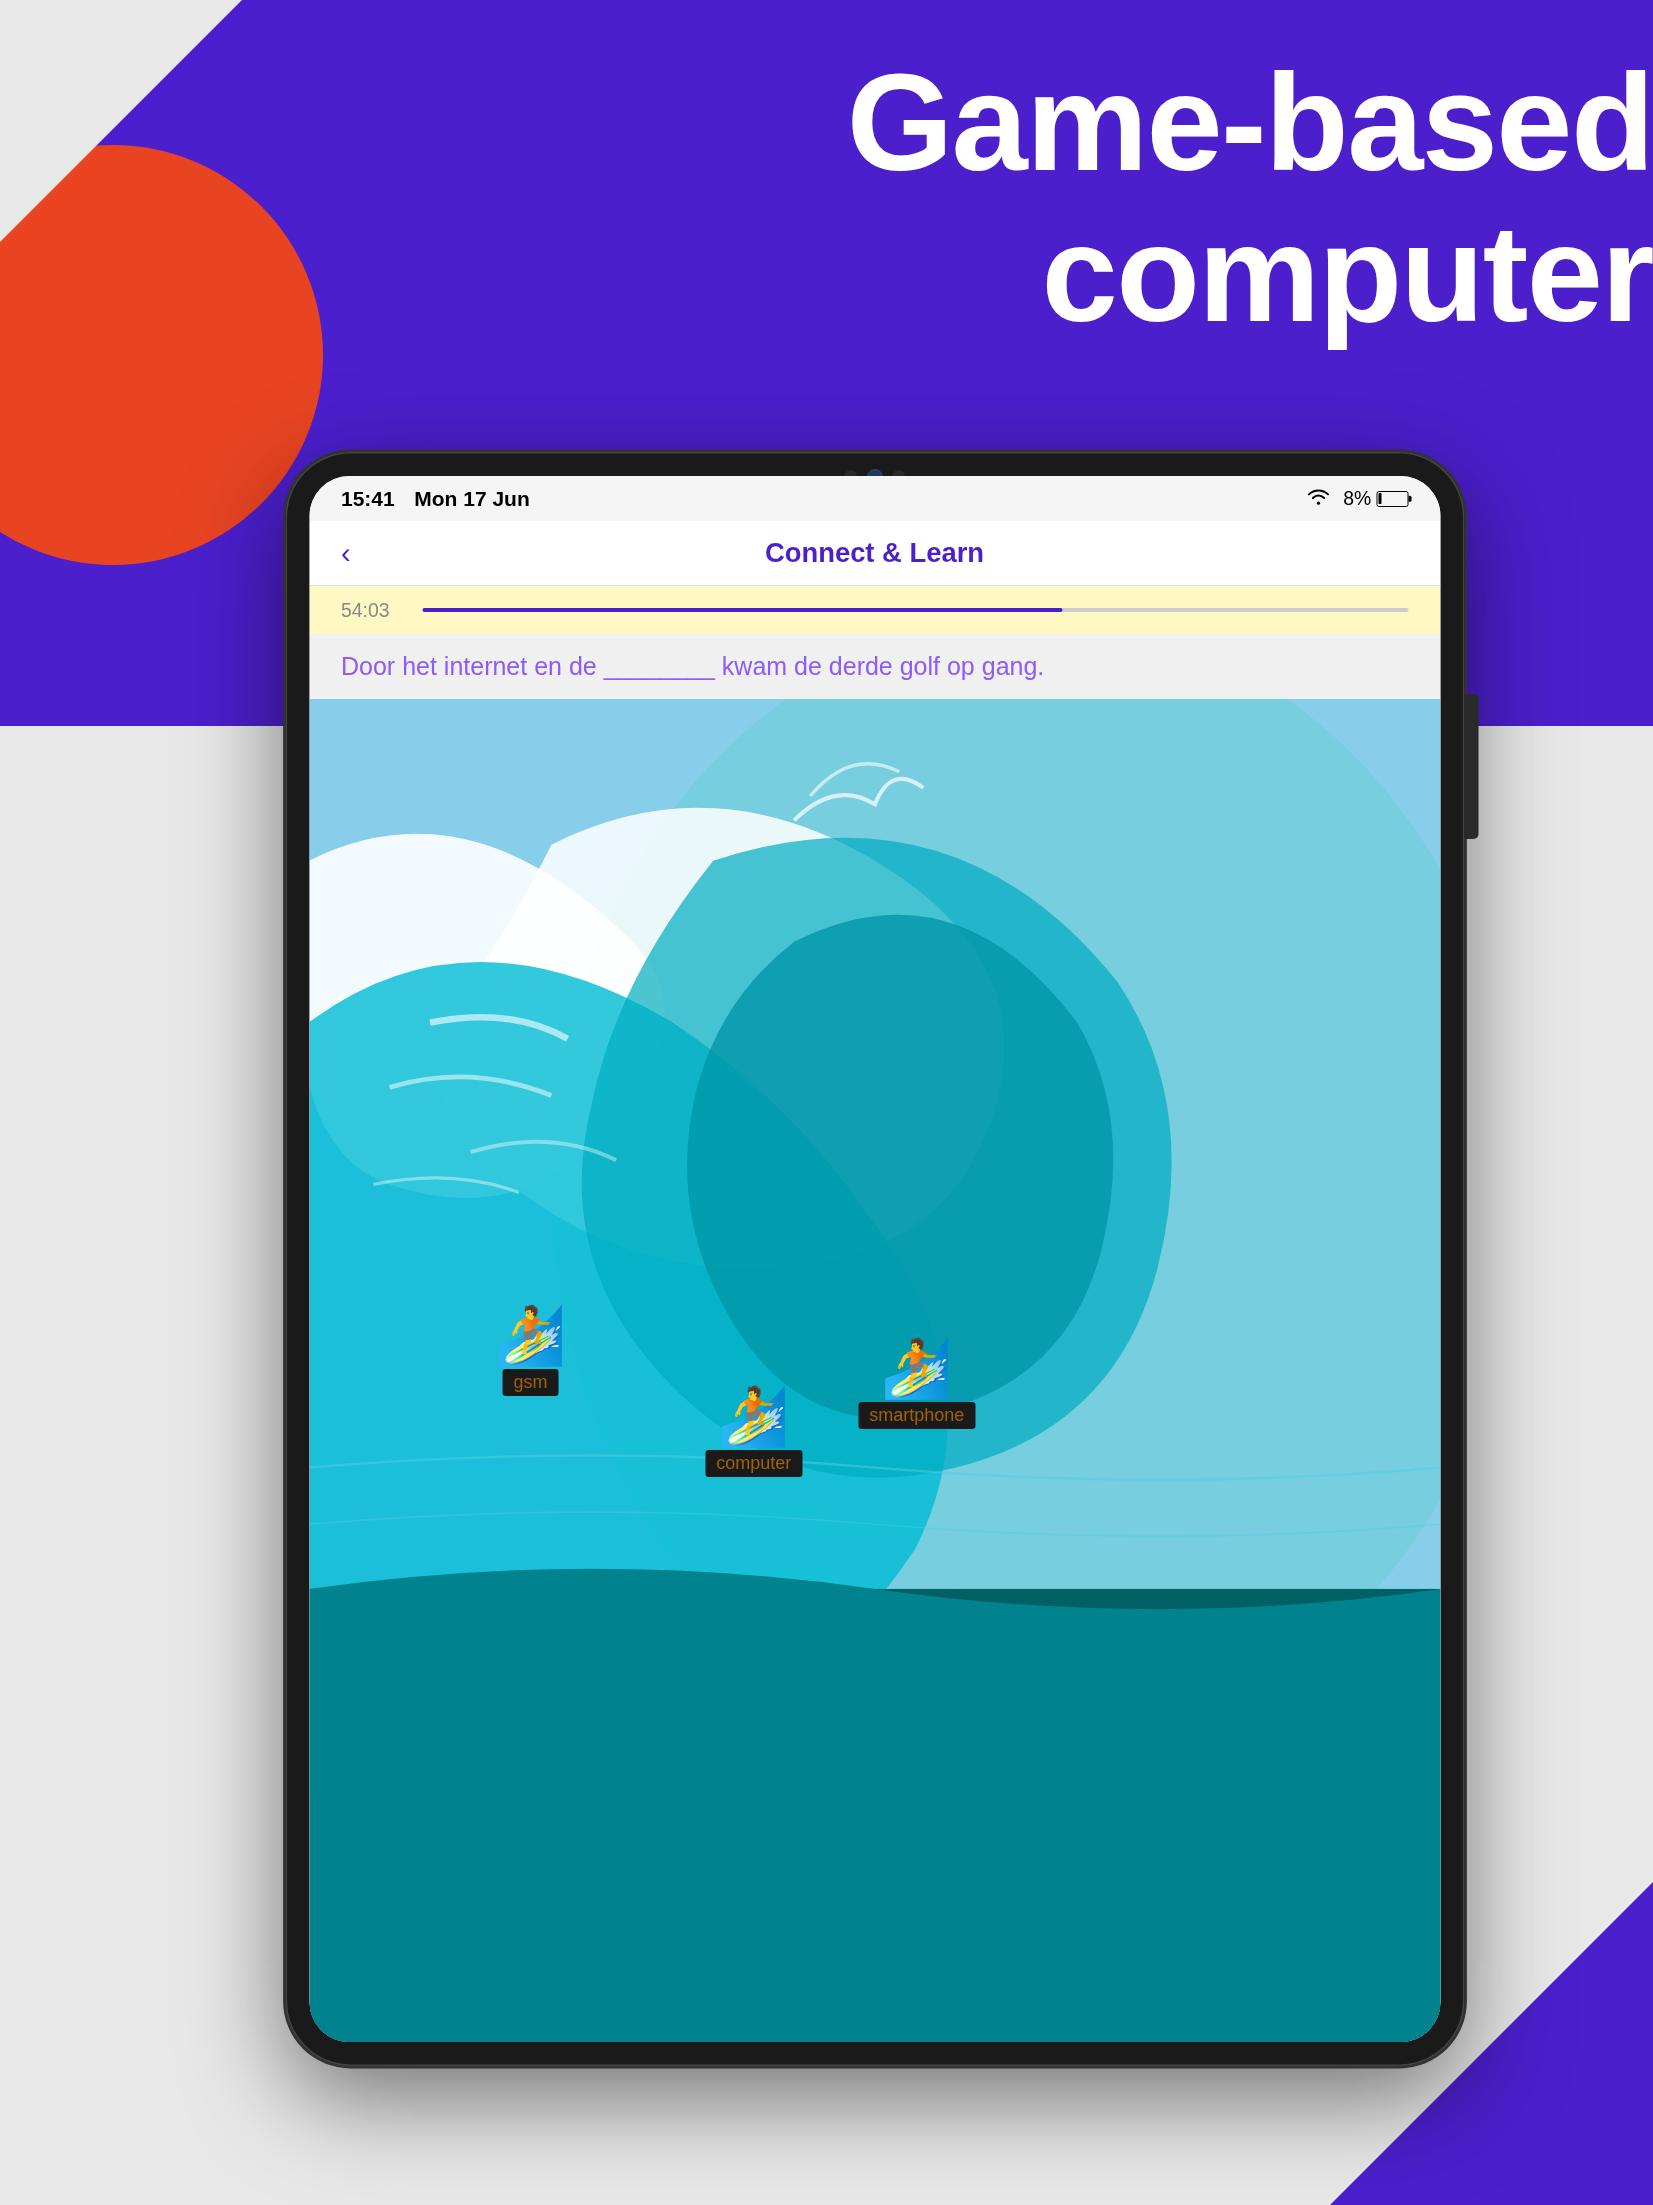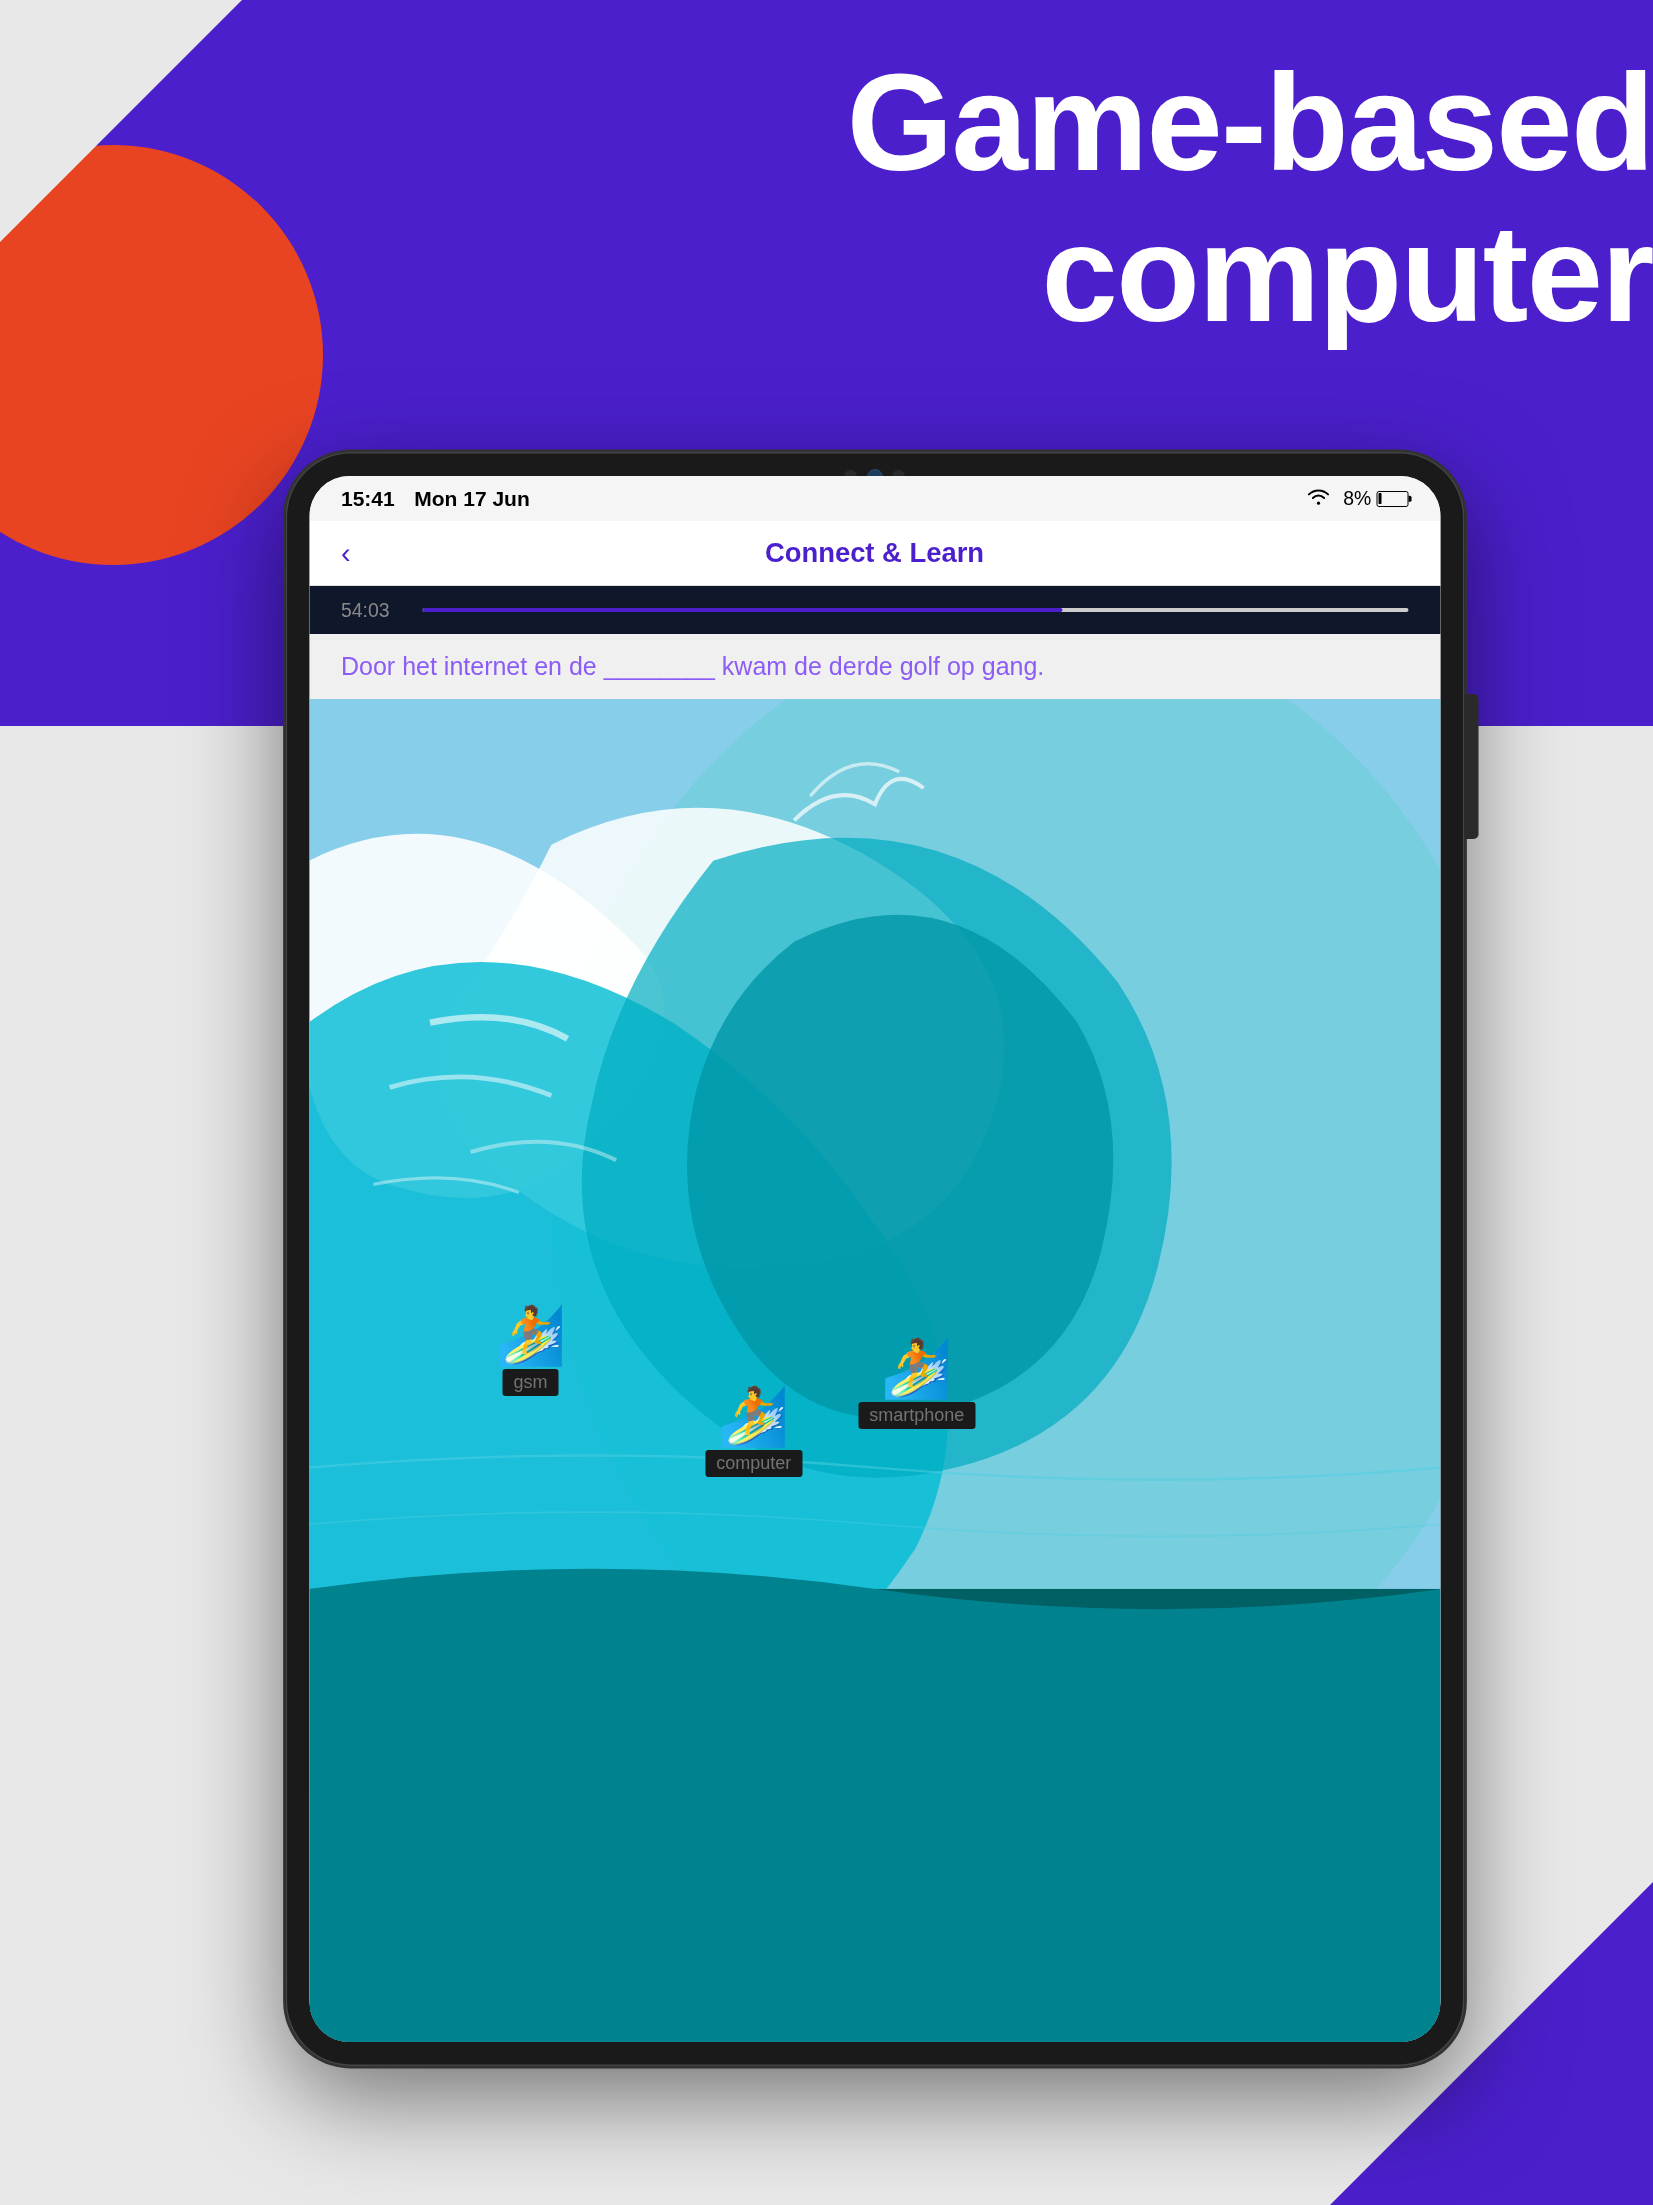--- a/index.html
+++ b/index.html
@@ -261,21 +261,21 @@
       font-size: 27.4px;
       font-weight: 600;
       color: #4B1FCC;
     }
 
     
     .progress-area {
       position: absolute;
       top: 110px; left: 0; right: 0;
       height: 48px;
-      background: #0f172a;
+      background: #fef9c3;
       display: flex;
       align-items: center;
       padding: 0 32px;
       z-index: 24;
     }
 
     .progress-time {
       font-size: 19.4px;
       color: #888;
       margin-right: 16px;
@@ -339,21 +339,21 @@
       gap: 4.8px;
     }
 
     .surfer-emoji {
       font-size: 57px;
       line-height: 1;
     }
 
     .surfer-label {
       background: #1a1a1a;
-      color: #737373;
+      color: #a16207;
       font-size: 18px;
       padding: 3.2px 11.3px;
       border-radius: 3.2px;
       white-space: nowrap;
       font-weight: 500;
     }
 
     
     .surfer-gsm {
       left: 186px;

